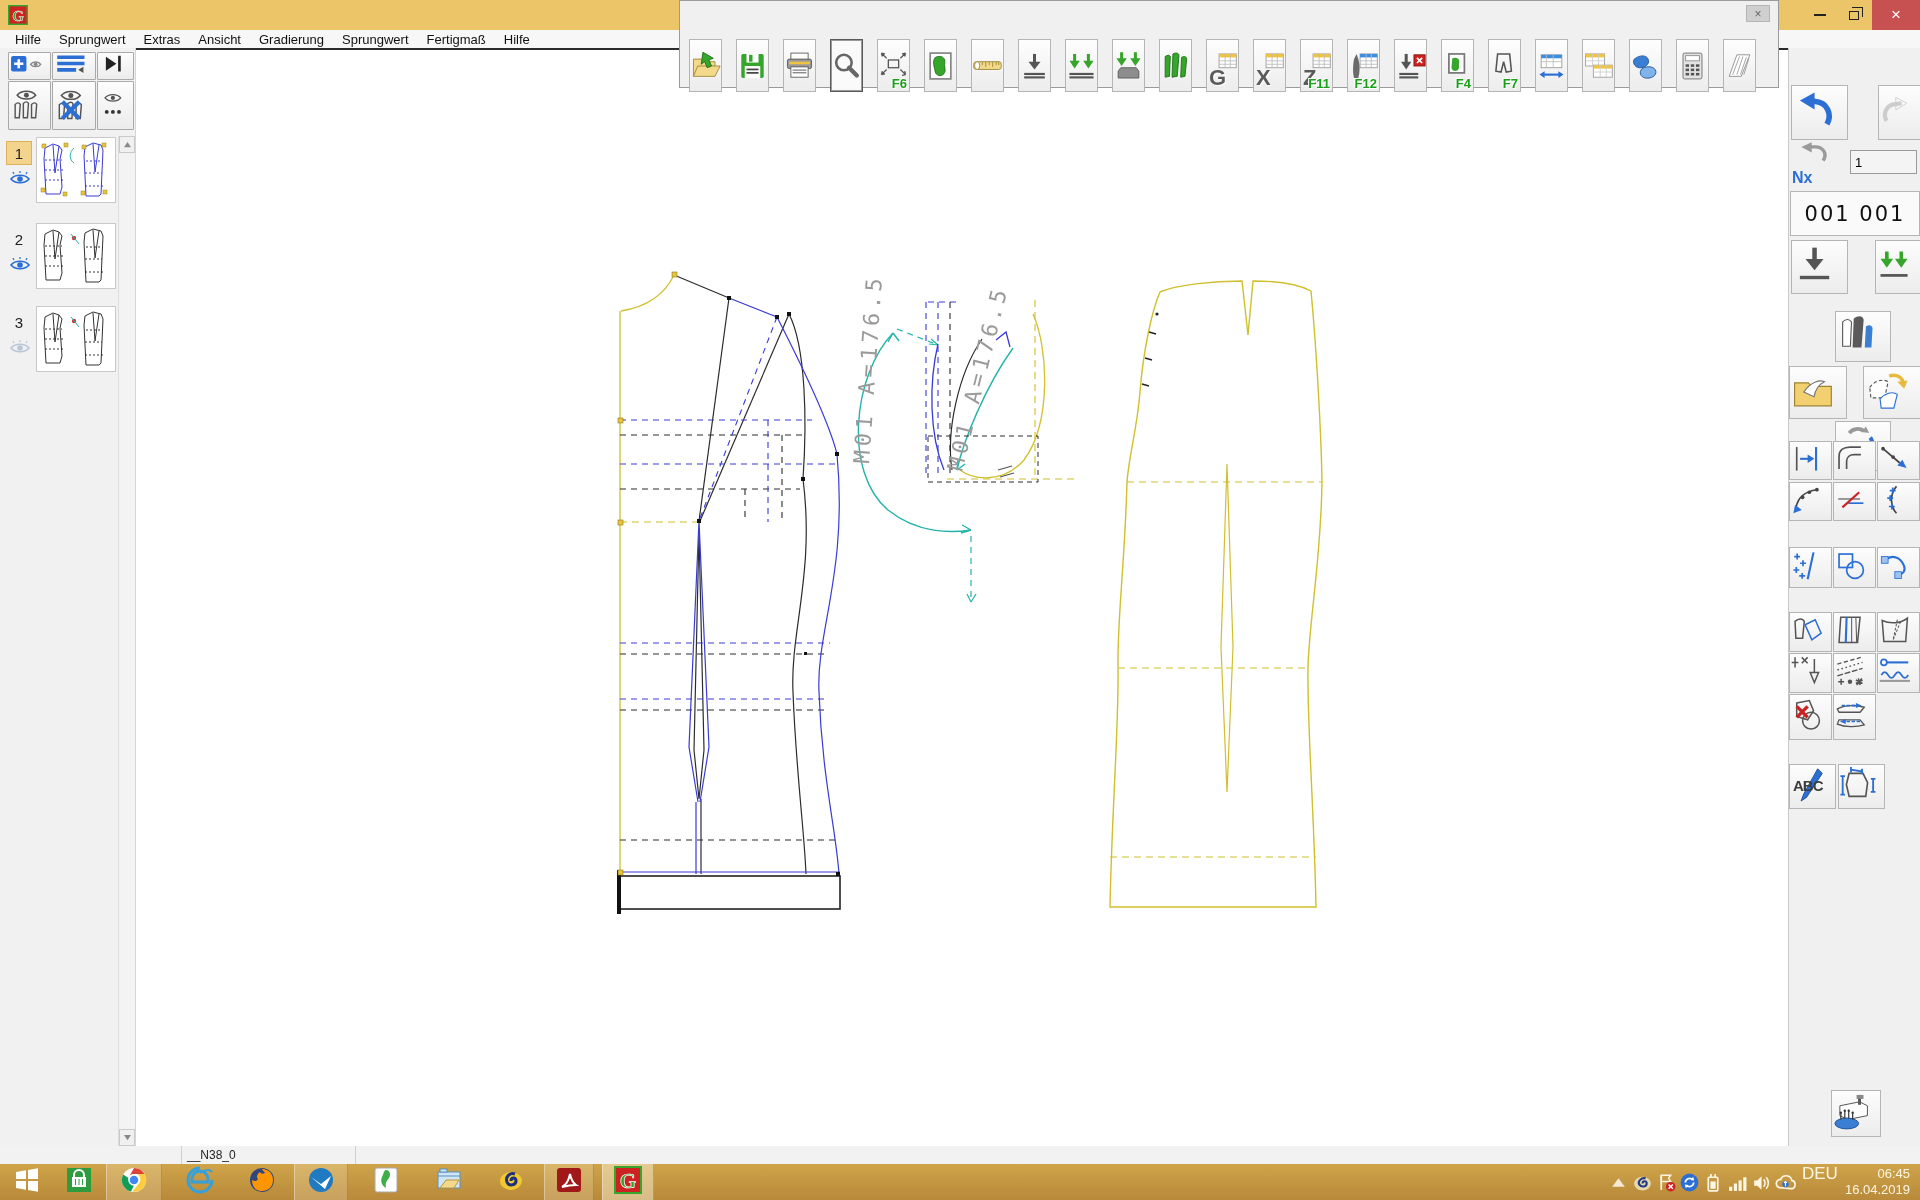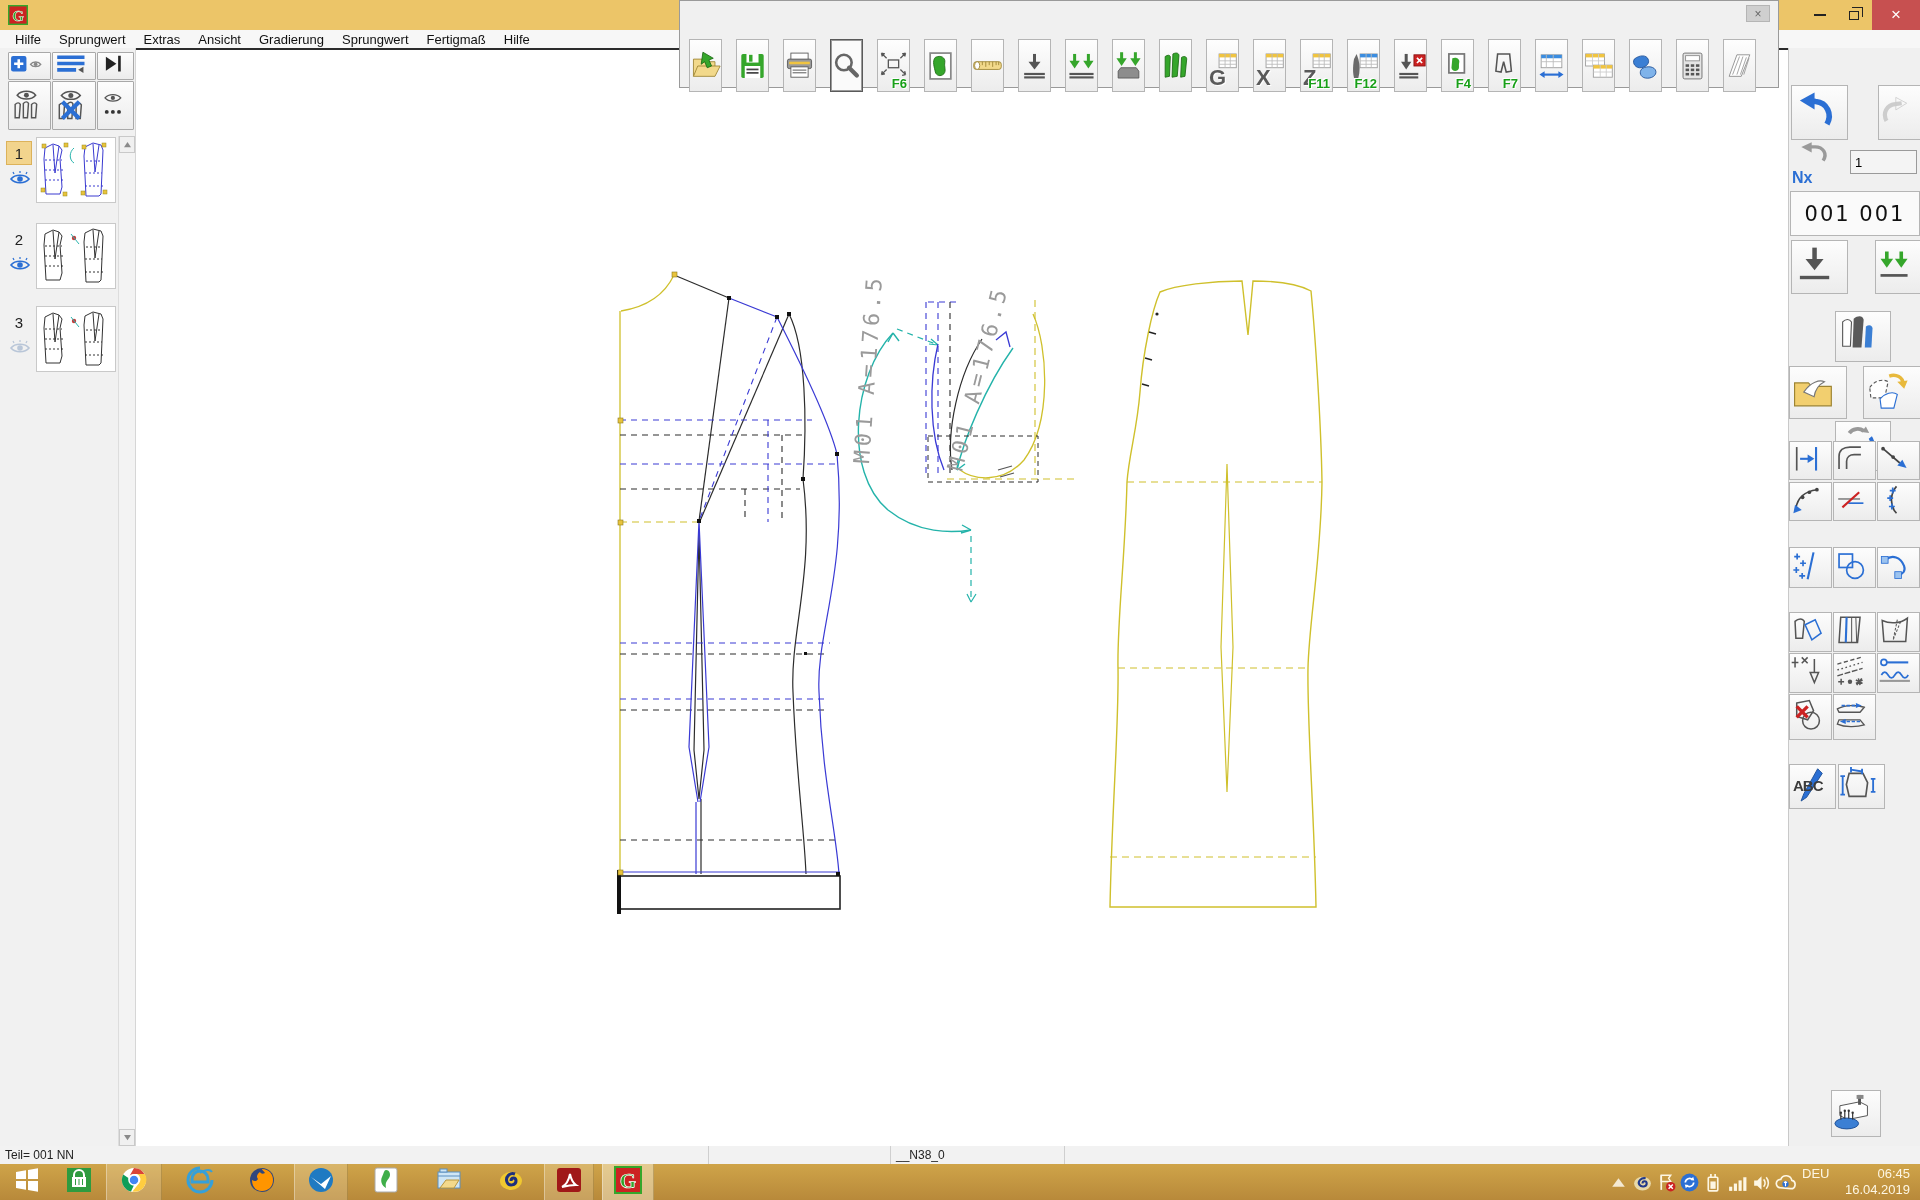--- a/index.html
+++ b/index.html
@@ -55,21 +55,21 @@
   .statusbar{position:absolute;left:0;top:1146px;width:1920px;height:18px;background:#f2f2f2;display:flex;z-index:2;font-size:12px;color:#222}
   .scell{height:18px;border-right:1px solid #cfcfcf;display:flex;align-items:center;padding-left:5px;overflow:hidden;white-space:nowrap}
   
   .taskbar{position:absolute;left:0;top:1164px;width:1920px;height:36px;background:linear-gradient(#cfa449,#b8893a);z-index:5}
   .tapp{position:absolute;top:0;height:36px;display:flex;align-items:center;justify-content:center}
   .tapp svg{width:28px;height:28px}
   .tapp.open{background:rgba(255,248,225,.22);border-left:1px solid rgba(255,255,255,.35);border-right:1px solid rgba(120,90,20,.35)}
   .tapp.active{background:rgba(255,250,230,.45)}
   .tray-ic{position:absolute;top:8px;width:21px;height:21px}
   .tray-ic svg{width:100%;height:100%}
-  .lang{position:absolute;left:1802px;top:0;height:19px;display:flex;align-items:center;font-size:13px;color:#fdf6e3}
+  .lang{position:absolute;left:1802px;top:0;height:19px;display:flex;align-items:center;font-size:17px;color:#fdf6e3}
   .clock{position:absolute;right:10px;top:2px;text-align:right;font-size:13px;color:#fdf6e3;line-height:16px}
 </style>
 </head>
 <body>
 
 <div class="titlebar">
   <span class="tb-logo"><svg viewBox="0 0 28 28" xmlns="http://www.w3.org/2000/svg">
         <rect x="1" y="1" width="26" height="26" fill="#cc2222" stroke="#35a62b" stroke-width="2"></rect>
         <text x="14" y="22" font-size="21" font-family="Liberation Serif, serif" font-weight="bold" fill="#2fa32a" text-anchor="middle" stroke="#fff" stroke-width="0.7">G</text>
       </svg></span>
@@ -786,21 +786,20 @@
               <circle cx="13" cy="19" r="1.2"></circle>
               <circle cx="17" cy="19" r="1.2"></circle>
               <circle cx="21" cy="21" r="1.2"></circle>
             </g>
           </svg></span>
       </div>
     </div>
 </div>
 
 <div class="statusbar">
-  <div class="scell" style="width:709px">Teil= 001  NN</div>
   <div class="scell" style="width:182px"></div>
   <div class="scell" style="width:174px">__N38_0</div>
   <div class="scell" style="flex:1;border-right:none"></div>
 </div>
 
 <div class="taskbar">
   <div>
       <div class="tapp" style="left: 8px; width: 38px;">
         <span class="ic"><svg viewBox="0 0 28 28" xmlns="http://www.w3.org/2000/svg">
             <g fill="#fff">

